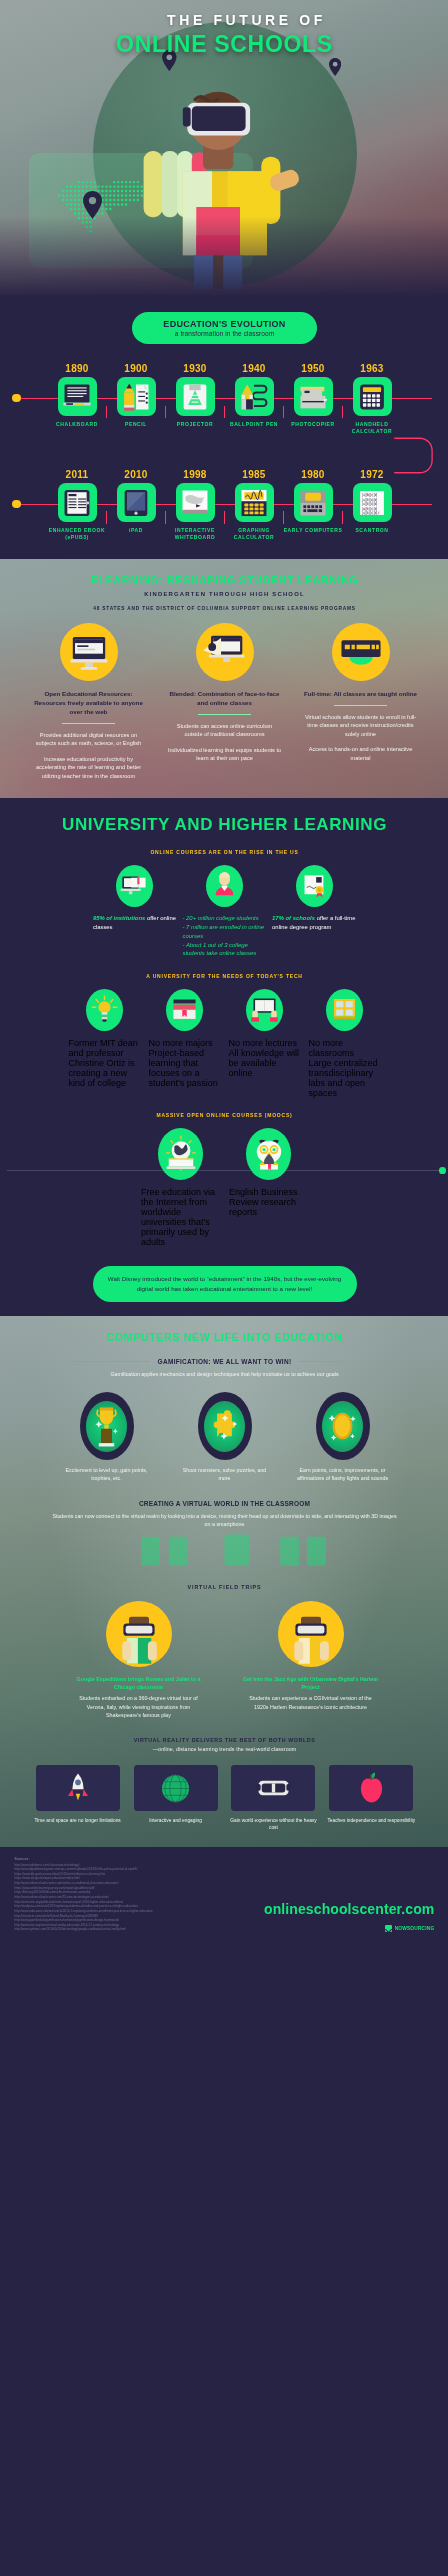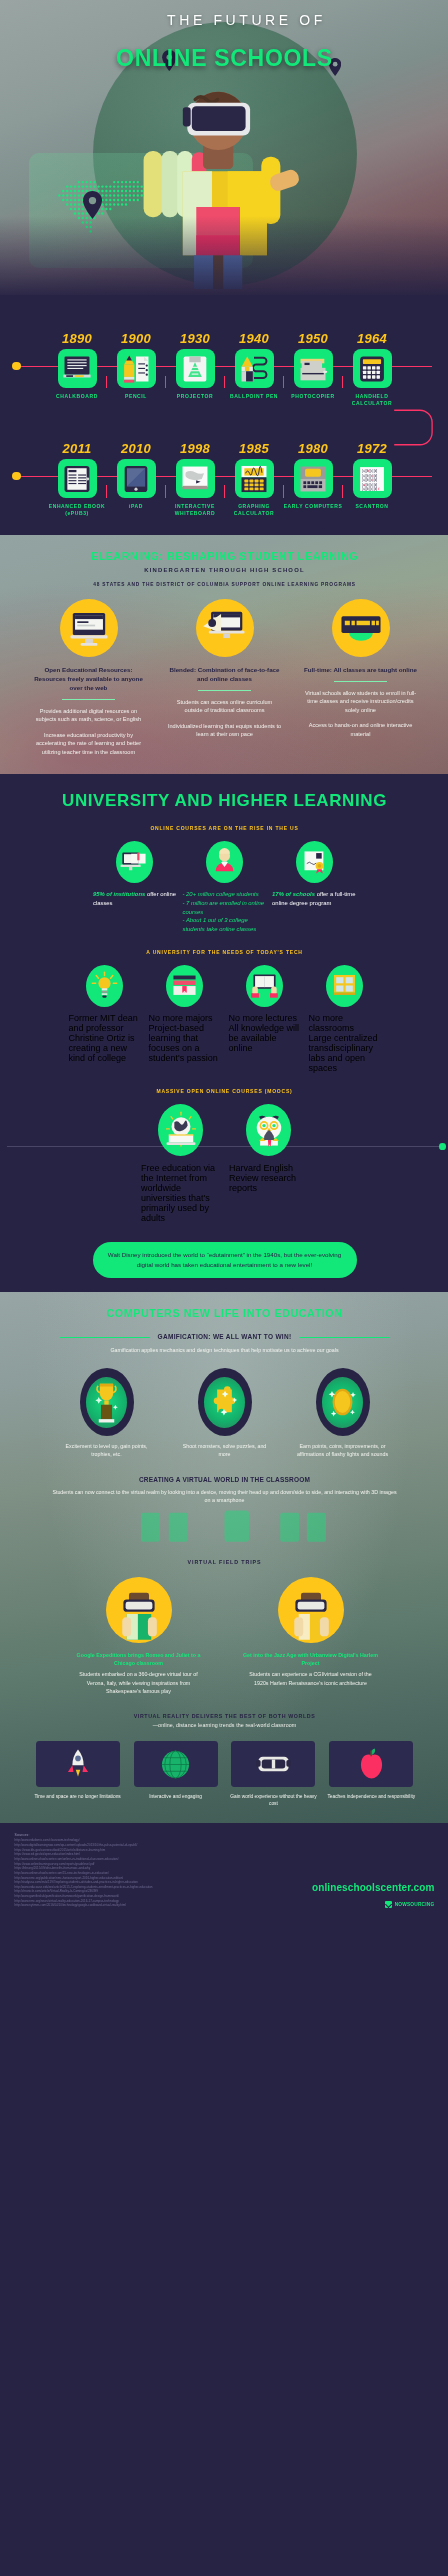--- a/index.html
+++ b/index.html
@@ -31,27 +31,27 @@
     border-radius:10px;
     background:linear-gradient(120deg, rgba(110,200,150,.33), rgba(90,180,130,.22));
     z-index:2;
   }
   .dotmap {
     position:absolute; left:34px; top:174px; width:247px; height:79px; z-index:3;
     opacity:.95;
   }
   .title-wrap { position:absolute; left:0; right:0; top:12.3px; text-align:center; z-index:9; }
   .t1 {
-    font-size:14px; letter-spacing:3.6px; color:#ffffff; font-weight:400;
+    font-size:14px; letter-spacing:3.6px; color:#ffffff; font-weight:700;
     text-shadow:0 1.1px 3.4px rgba(0,0,0,.35);
     padding-left:44px;
   }
   .t2 {
     font-size:23px; letter-spacing:0.7px; color:#12e87a; font-weight:bold;
-    margin-top:17px; text-shadow:0 1.7px 5.6px rgba(0,0,0,.45);
+    margin-top:3px; text-shadow:0 1.7px 5.6px rgba(0,0,0,.45);
   }
   
   .pin { position:absolute; z-index:6; }
   .pin svg { display:block; }
 
   
   .person { position:absolute; left:129px; top:67px; width:185px; height:227px; z-index:5; }
 
   
   .sec-dark { background:#272344; position:relative; }
@@ -65,21 +65,21 @@
   .tl-wrap { position:relative; margin-top:19px; padding:0 12.3px 4.5px; }
   .tl-row { display:flex; justify-content:center; align-items:flex-start; position:relative; }
   .tl-line {
     position:absolute; left:17px; right:17px; top:35px; height:1.1px; background:#ff3366; z-index:0;
   }
   .tl-dot-y {
     position:absolute; left:12.3px; top:31px; width:8.4px; height:8.4px; border-radius:50%;
     background:#ffc61a; z-index:3;
   }
   .tl-item { width:59px; text-align:center; position:relative; z-index:2; }
-  .tl-year { color:#ffc61a; font-size:13px; font-weight:bold; letter-spacing:0.3px; margin-bottom:3.4px;font-style:italic; }
+  .tl-year { color:#ffc61a; font-size:10px; font-weight:bold; letter-spacing:0.3px; margin-bottom:3.4px; }
   .tl-card {
     width:39px; height:39px; margin:0 auto; background:#12e87a; border-radius:7.9px;
     display:flex; align-items:center; justify-content:center; overflow:hidden;
   }
   .tl-card svg { display:block; }
   .tl-label {
     margin-top:4.5px; color:#12e87a; font-size:5px; font-weight:bold;
     letter-spacing:0.6px; line-height:1.35;
   }
   .tl-plus {
@@ -184,21 +184,21 @@
     background:#2c2a4e; display:flex; align-items:center; justify-content:center;
   }
   .four-cap { color:#f4f4f0; font-size:4.8px; line-height:1.5; }
 
   
   .footer { background:#272344; padding:10px 14.6px 13.5px; position:relative; }
   .src-h { color:#9b97b8; font-size:3.4px; letter-spacing:0.2px; }
   .src-list { margin-top:1.7px; }
   .src-list div { color:#6f6b93; font-size:3px; line-height:1.55; word-break:break-all; }
   .foot-brand {
-    position:absolute; right:14.6px; bottom:29px; color:#12e87a; font-size:10px; font-weight:bold; letter-spacing:0.1px;
+    position:absolute; right:14.6px; bottom:29px; color:#12e87a; font-size:14px; font-weight:bold; letter-spacing:0.1px;
   }
   .foot-by {
     position:absolute; right:14.6px; bottom:13.5px; display:flex; align-items:center; gap:2.8px;
   }
   .foot-by .logo {
     width:7.3px; height:7.3px; background:#12e87a; border-radius:1.1px; position:relative;
   }
   .foot-by .logo:after{
     content:""; position:absolute; left:1.7px; top:1.7px; width:3.9px; height:3.9px;
     border-left:1.1px solid #272344; border-bottom:1.1px solid #272344; transform:rotate(-45deg);
@@ -576,20 +576,24 @@
       <svg width="19" height="28" viewBox="0 0 26 38">
           <path d="M13 0C5.8 0 0 5.8 0 13c0 9.3 13 25 13 25s13-15.7 13-25C26 5.8 20.2 0 13 0z" fill="#272344"></path>
           <circle cx="13" cy="13" r="5" fill="#7e9a90"></circle>
         </svg>
     </div>
 
     <div class="hero-dark-fade"></div>
   </div>
 
   <div class="sec-dark" style="padding:17px 0 14.6px;">
+    <div class="pill">
+      <div class="l1">EDUCATION'S EVOLUTION</div>
+      <div class="l2">a transformation in the classroom</div>
+    </div>
 
     <div class="tl-wrap">
       <div class="tl-line"></div>
       <div class="tl-dot-y"></div>
       <div class="tl-row">
 
         <div class="tl-item">
           <div class="tl-year">1890</div>
           <div class="tl-card">
             <svg width="34" height="34" viewBox="0 0 60 60">
@@ -690,21 +694,21 @@
                 <rect x="48" y="33" width="7" height="4" rx="2" fill="#e9eae5"></rect>
               </svg>
           </div>
           <div class="tl-label">PHOTOCOPIER</div>
         </div>
         <div class="tl-plus">
             <i class="v"></i>
           </div>
 
         <div class="tl-item">
-          <div class="tl-year">1964</div>
+          <div class="tl-year">1963</div>
           <div class="tl-card">
             <svg width="34" height="34" viewBox="0 0 60 60">
                 <rect x="9" y="8" width="42" height="44" rx="6" fill="#2a2746"></rect>
                 <rect x="14" y="13" width="32" height="8" rx="1" fill="#f5c61e"></rect>
                 <g fill="#f4f6f4">
                   <rect x="14" y="25" width="6" height="6" rx="1"></rect>
                   <rect x="22" y="25" width="6" height="6" rx="1"></rect>
                   <rect x="30" y="25" width="6" height="6" rx="1"></rect>
                   <rect x="38" y="25" width="6" height="6" rx="1"></rect>
                   <rect x="14" y="33" width="6" height="6" rx="1"></rect>
@@ -1096,21 +1100,21 @@
               <circle cx="23" cy="28" r="3" fill="#17e87c"></circle>
               <circle cx="41" cy="28" r="3" fill="#17e87c"></circle>
               <path d="M32 32 l-4 6 h8 z" fill="#f5c61e"></path>
               <path d="M32 36 q-12 8 -8 24 h16 q4 -16 -8 -24z" fill="#4a4a60"></path>
               <rect x="16" y="54" width="32" height="10" fill="#f8f8f4"></rect>
               <path d="M30 54 h6 l-1 12 l-2 -4 l-2 4 z" fill="#fb2f62"></path>
               <path d="M20 50 l-6 6 h12 z" fill="#f5c61e"></path>
               <path d="M44 50 l6 6 h-12 z" fill="#f5c61e"></path>
             </svg>
         </div>
-        <p><span>Harvard English Review research reports</span><br></p>
+        <p><span>English Business Review research reports</span><br></p>
       </div>
     </div>
 
     <div class="quote-pill">Walt Disney introduced the world to “edutainment” in the 1940s, but the ever-evolving digital world has taken educational entertainment to a new level!</div>
   </div>
 
   <div class="sec-photo2">
     <div class="inner">
       <div class="hd-green">COMPUTERS NEW LIFE INTO EDUCATION</div>
 

